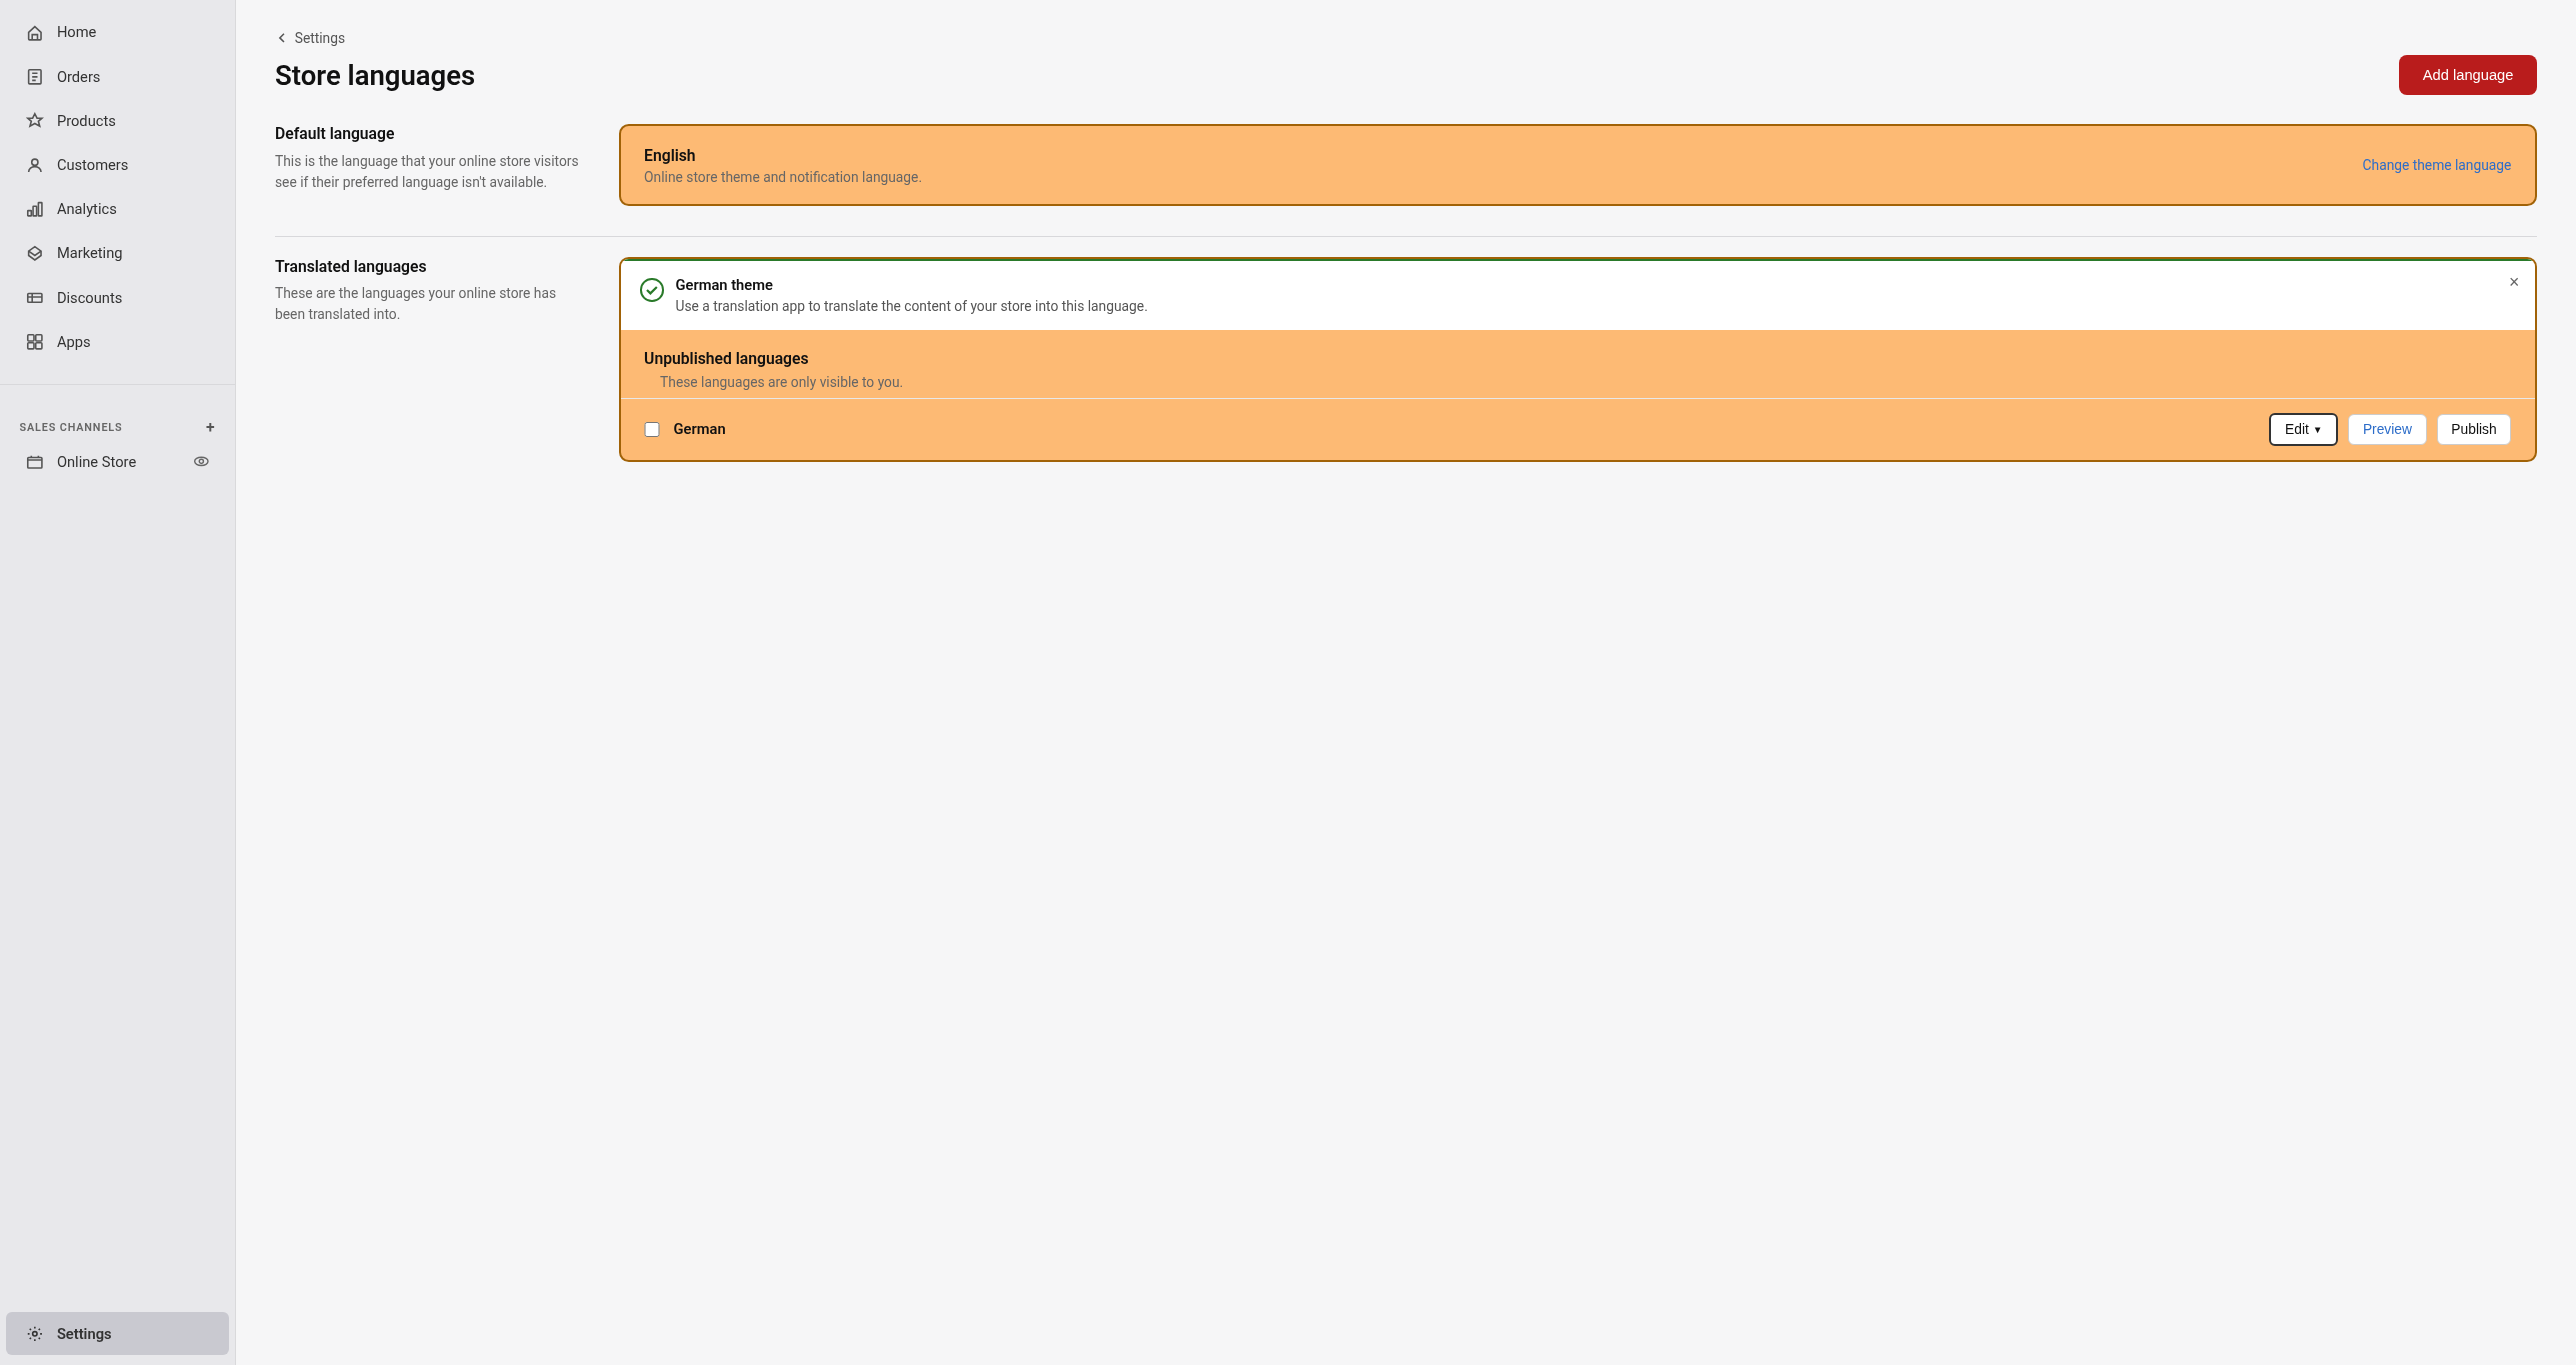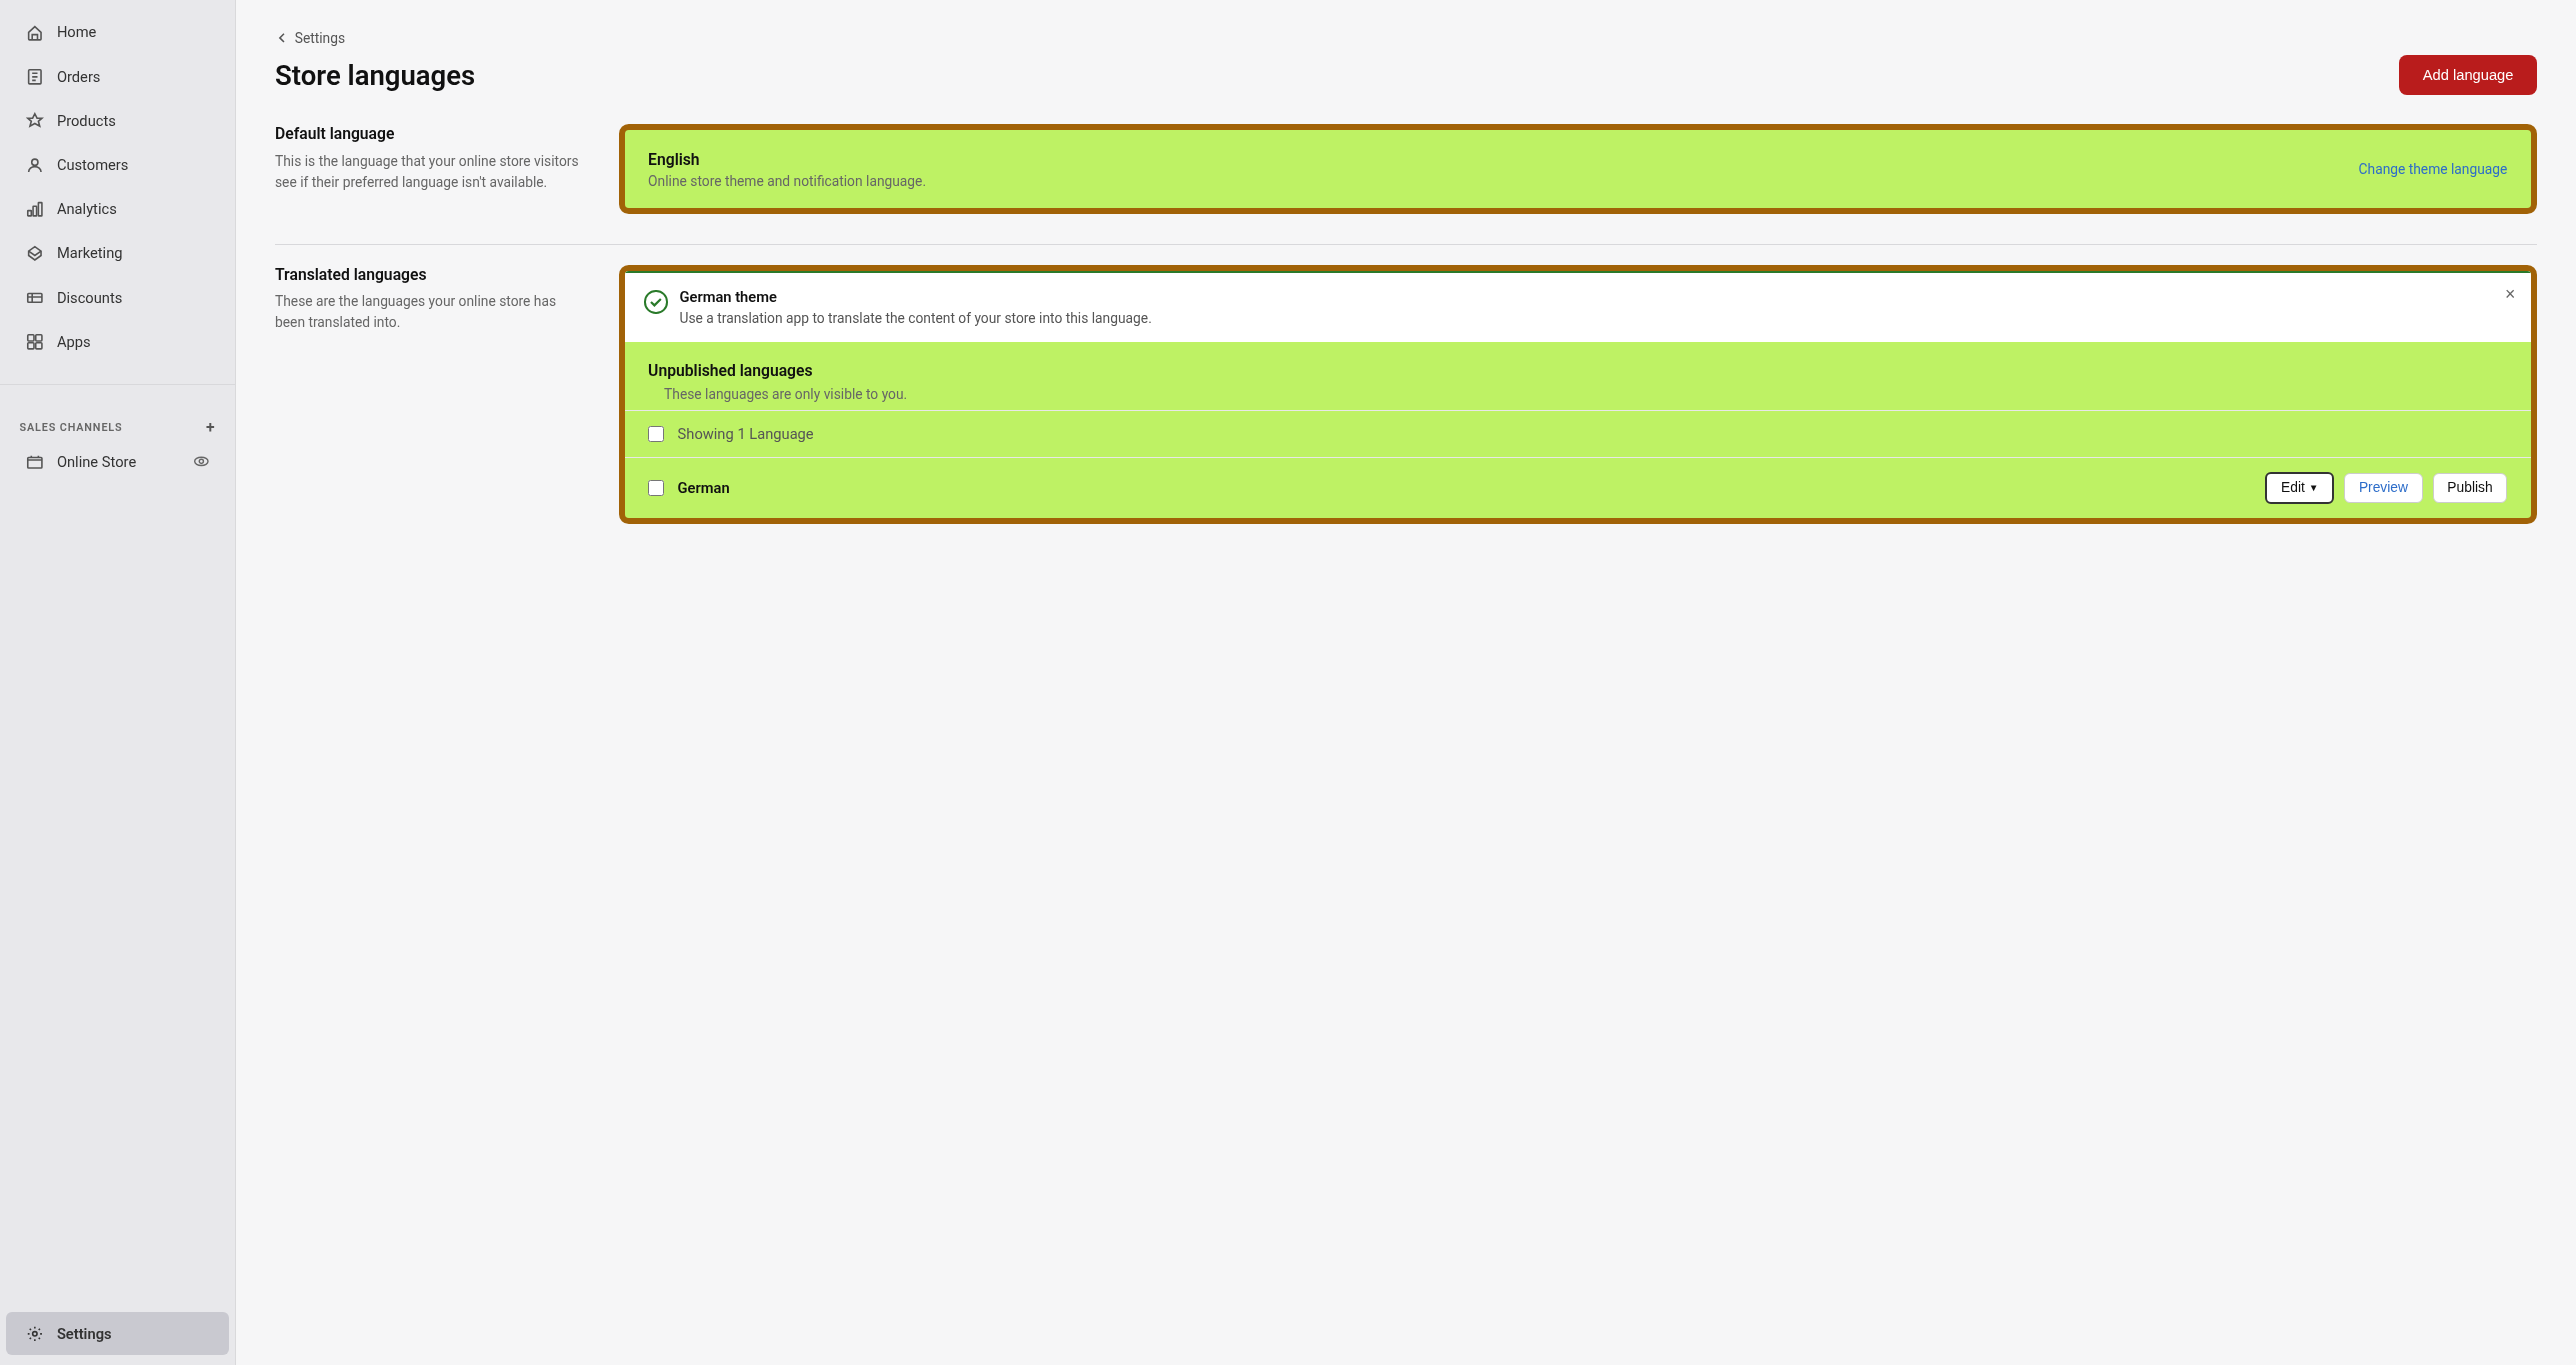--- a/index.html
+++ b/index.html
@@ -121,23 +121,23 @@
       color: #111;
       margin-bottom: 7.9px;
     }
     .section-left p {
       font-size: 13.8px;
       color: #666;
       line-height: 1.5;
     }
     .section-right {
       flex: 1;
-      background: #bef264;
+      background: #fdba74;
       border-radius: 9.8px;
-      border: 6px solid #a16207;
+      border: 2px solid #a16207;
       overflow: hidden;
     }
 
     
     .default-lang-card {
       padding: 19.6px 23.6px;
       display: flex;
       align-items: center;
       justify-content: space-between;
     }
@@ -482,24 +482,20 @@
         </div>
         <button class="notification-close">×</button>
       </div>
 
       <div class="unpublished-card">
         <div class="unpublished-header">
           <h3>Unpublished languages</h3>
           <p>These languages are only visible to you.</p>
         </div>
 
-        <div class="language-table-row">
-          <input type="checkbox" class="checkbox-input" style="">
-          <span class="lang-name count-row">Showing 1 Language</span>
-        </div>
 
         <div class="language-table-row">
           <input type="checkbox" class="checkbox-input" style="">
           <span class="lang-name lang-bold">German</span>
           <div class="lang-actions">
             <button class="btn-edit">
               <span>Edit</span>
               <span class="chevron-down">▼</span>
             </button>
             <button class="btn-preview">Preview</button>

